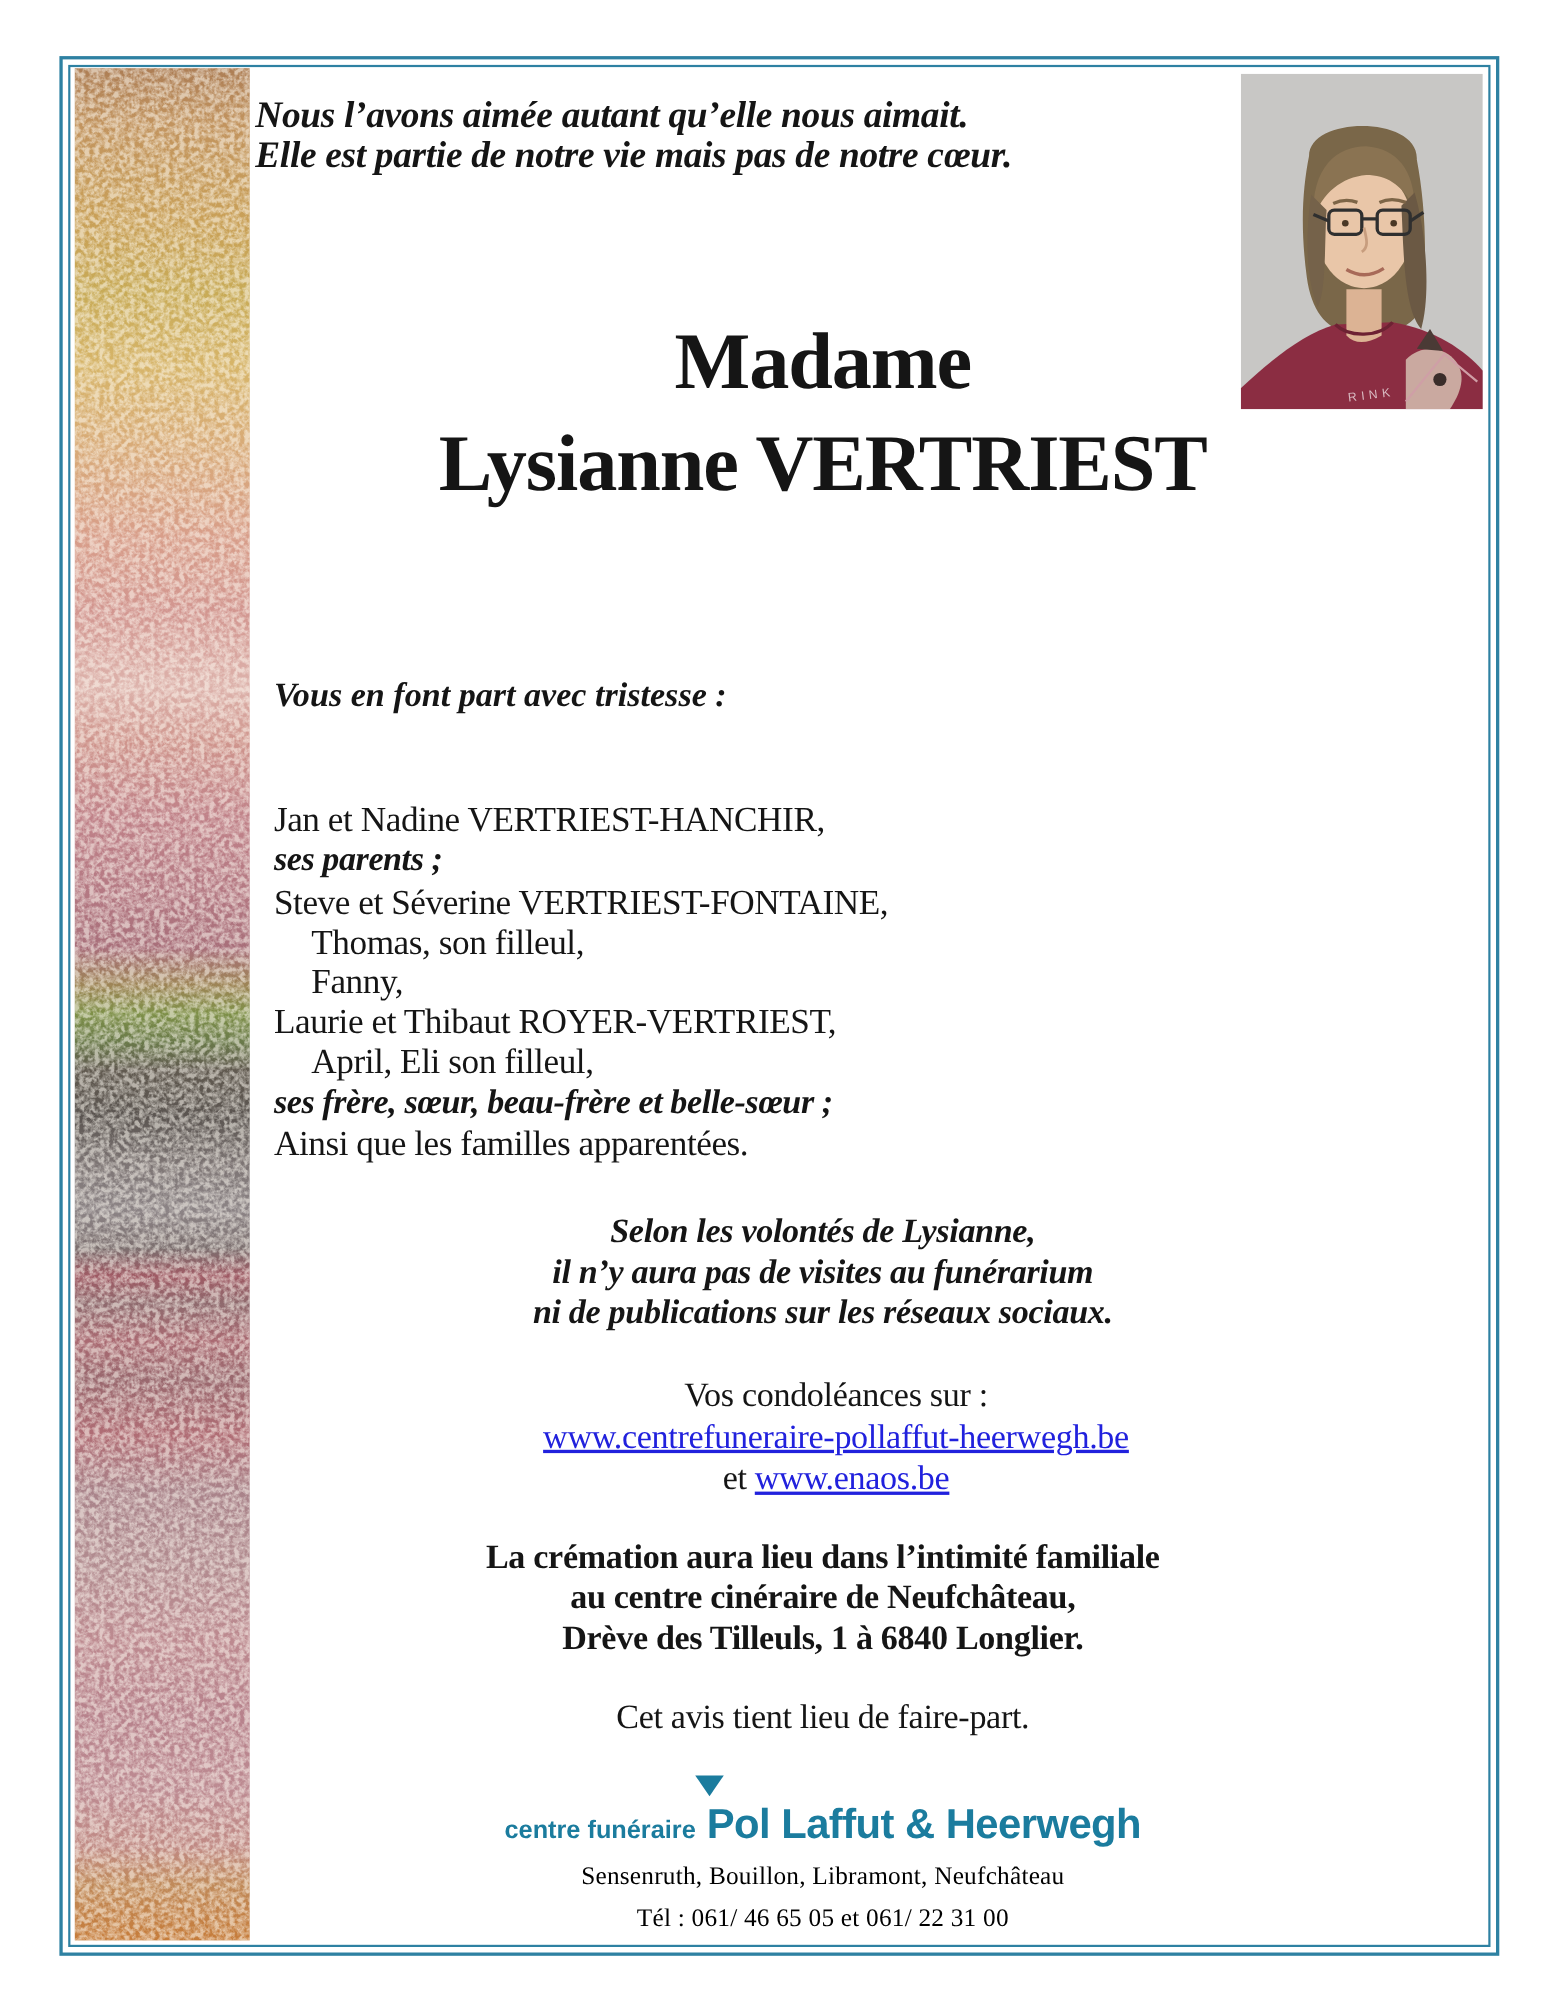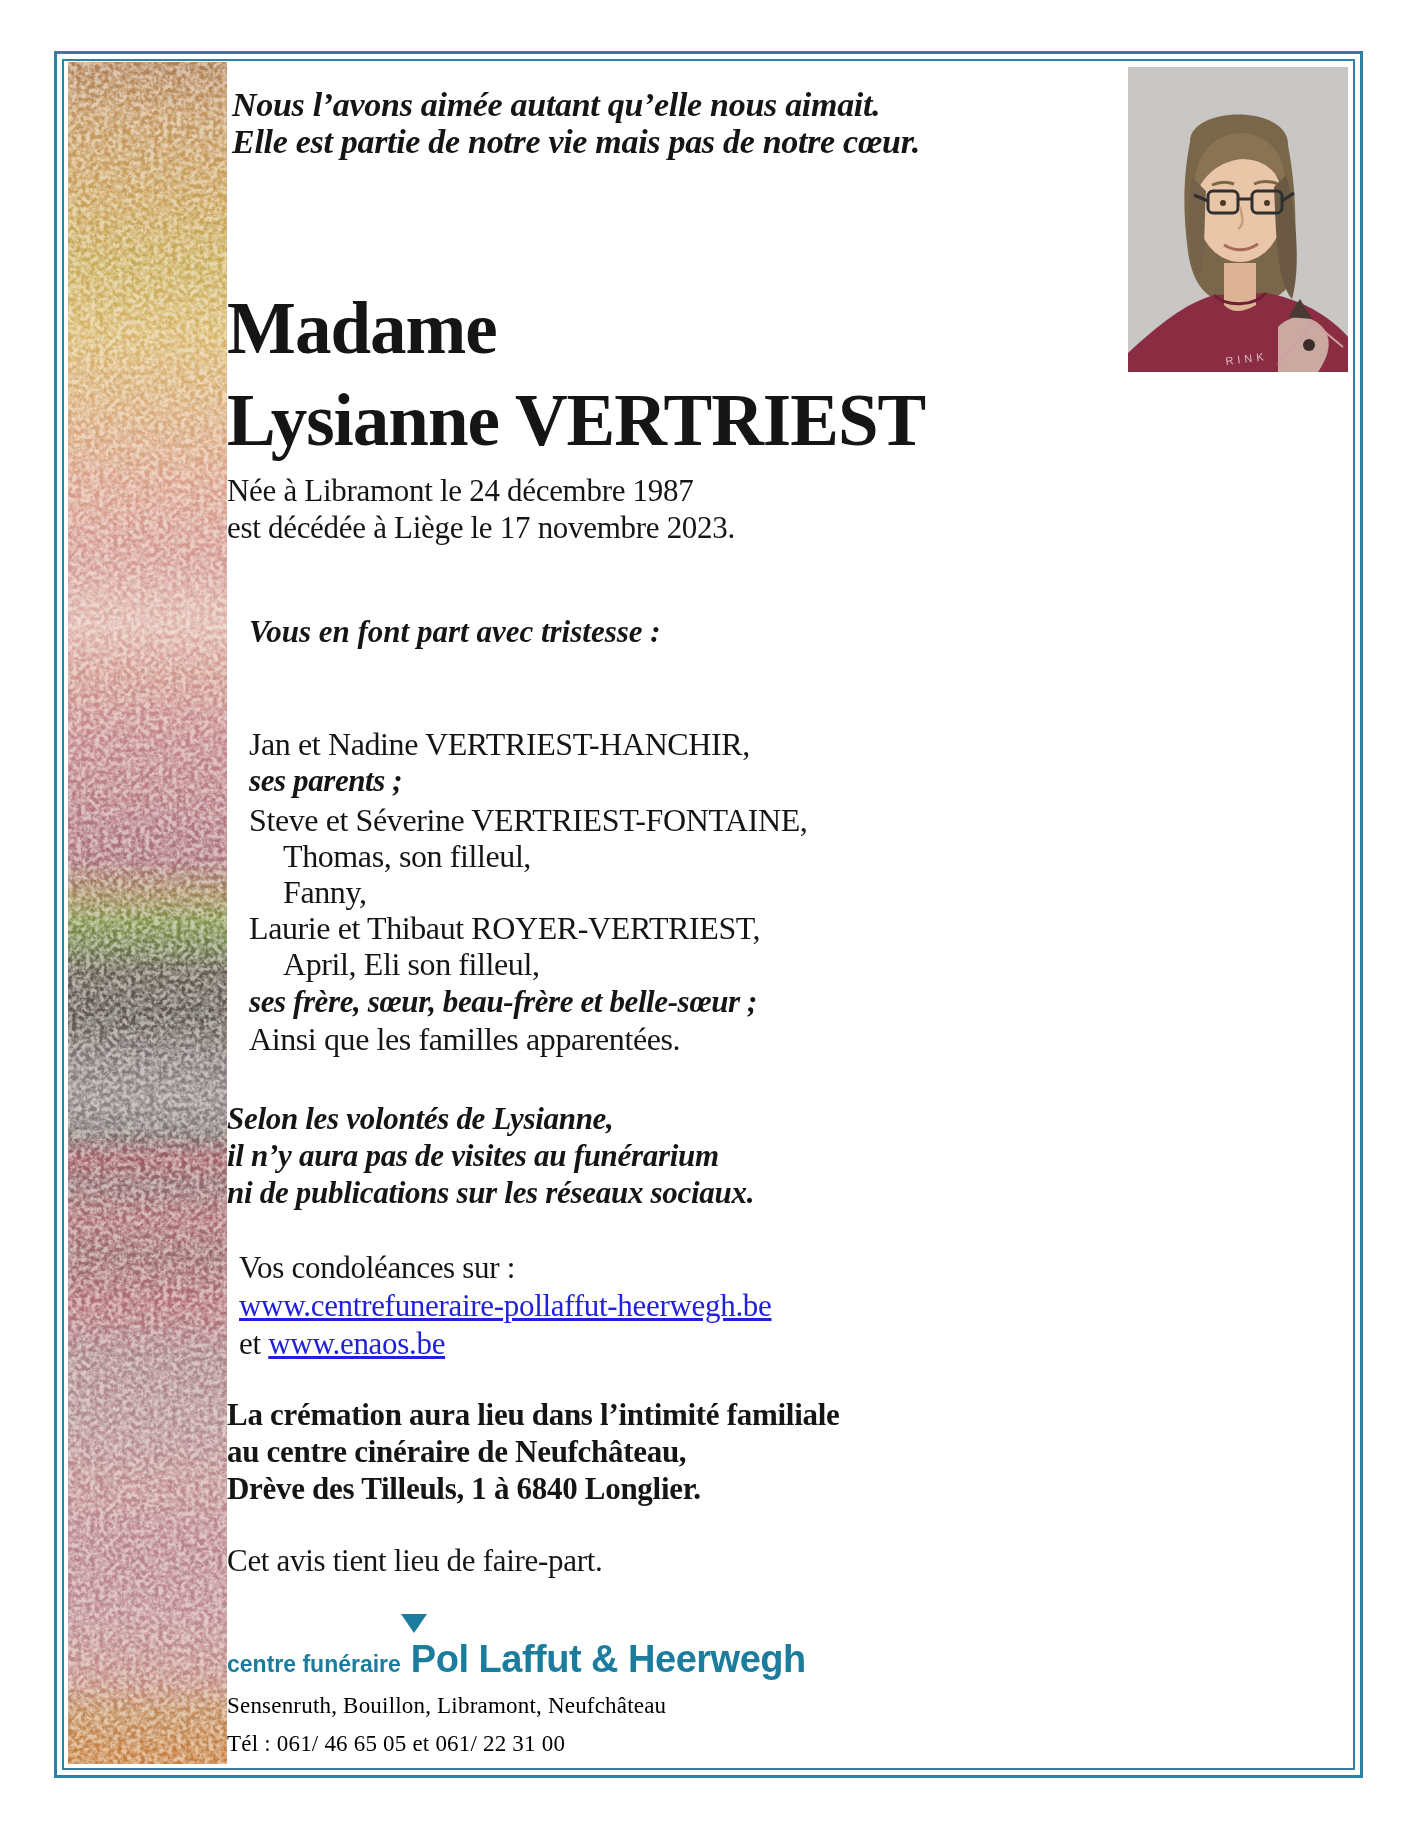--- a/index.html
+++ b/index.html
@@ -35,21 +35,21 @@
   .strip svg { position:absolute; left:0; top:0; }
 
   
   .portrait { position:absolute; left:1128px; top:67px; width:220px; height:305px; }
 
   .epigraph {
     left:232px; top:86px; font-size:34px; font-weight:bold; font-style:italic;
     line-height:37px; letter-spacing:-0.3px;
   }
 
-  .center-col { left:227px; width:1042px; }
+  .center-col { left:227px; width:1042px; text-align:center; }
 
   .title-block { top:283px; }
   .title-line { font-size:73px; font-weight:bold; line-height:92px; letter-spacing:-1px; white-space:nowrap; }
 
   .dates-block { top:472px; font-size:31px; line-height:37px; letter-spacing:-0.3px; }
 
   .intro { left:249px; top:614px; font-size:31px; font-weight:bold; font-style:italic; }
 
   .fam { left:249px; font-size:32px; letter-spacing:-0.4px; white-space:nowrap;margin-top:36px; }
   .fam.indent { left:283px; }
@@ -141,24 +141,20 @@
   <div class="abs epigraph">
     <div>Nous l’avons aimée autant qu’elle nous aimait.</div>
     <div>Elle est partie de notre vie mais pas de notre cœur.</div>
   </div>
 
   <div class="abs center-col title-block">
     <div class="title-line">Madame</div>
     <div class="title-line">Lysianne VERTRIEST</div>
   </div>
 
-  <div class="abs center-col dates-block">
-    <div>Née à Libramont le 24 décembre 1987</div>
-    <div>est décédée à Liège le 17 novembre 2023.</div>
-  </div>
 
   <div class="abs intro">Vous en font part avec tristesse :</div>
 
   <div class="abs fam" style="top:690px">Jan et Nadine VERTRIEST-HANCHIR,</div>
   <div class="abs fam attr" style="top:727px">ses parents ;</div>
   <div class="abs fam" style="top:766px">Steve et Séverine VERTRIEST-FONTAINE,</div>
   <div class="abs fam indent" style="top:802px">Thomas, son filleul,</div>
   <div class="abs fam indent" style="top:838px">Fanny,</div>
   <div class="abs fam" style="top:874px">Laurie et Thibaut ROYER-VERTRIEST,</div>
   <div class="abs fam indent" style="top:910px">April, Eli son filleul,</div>

